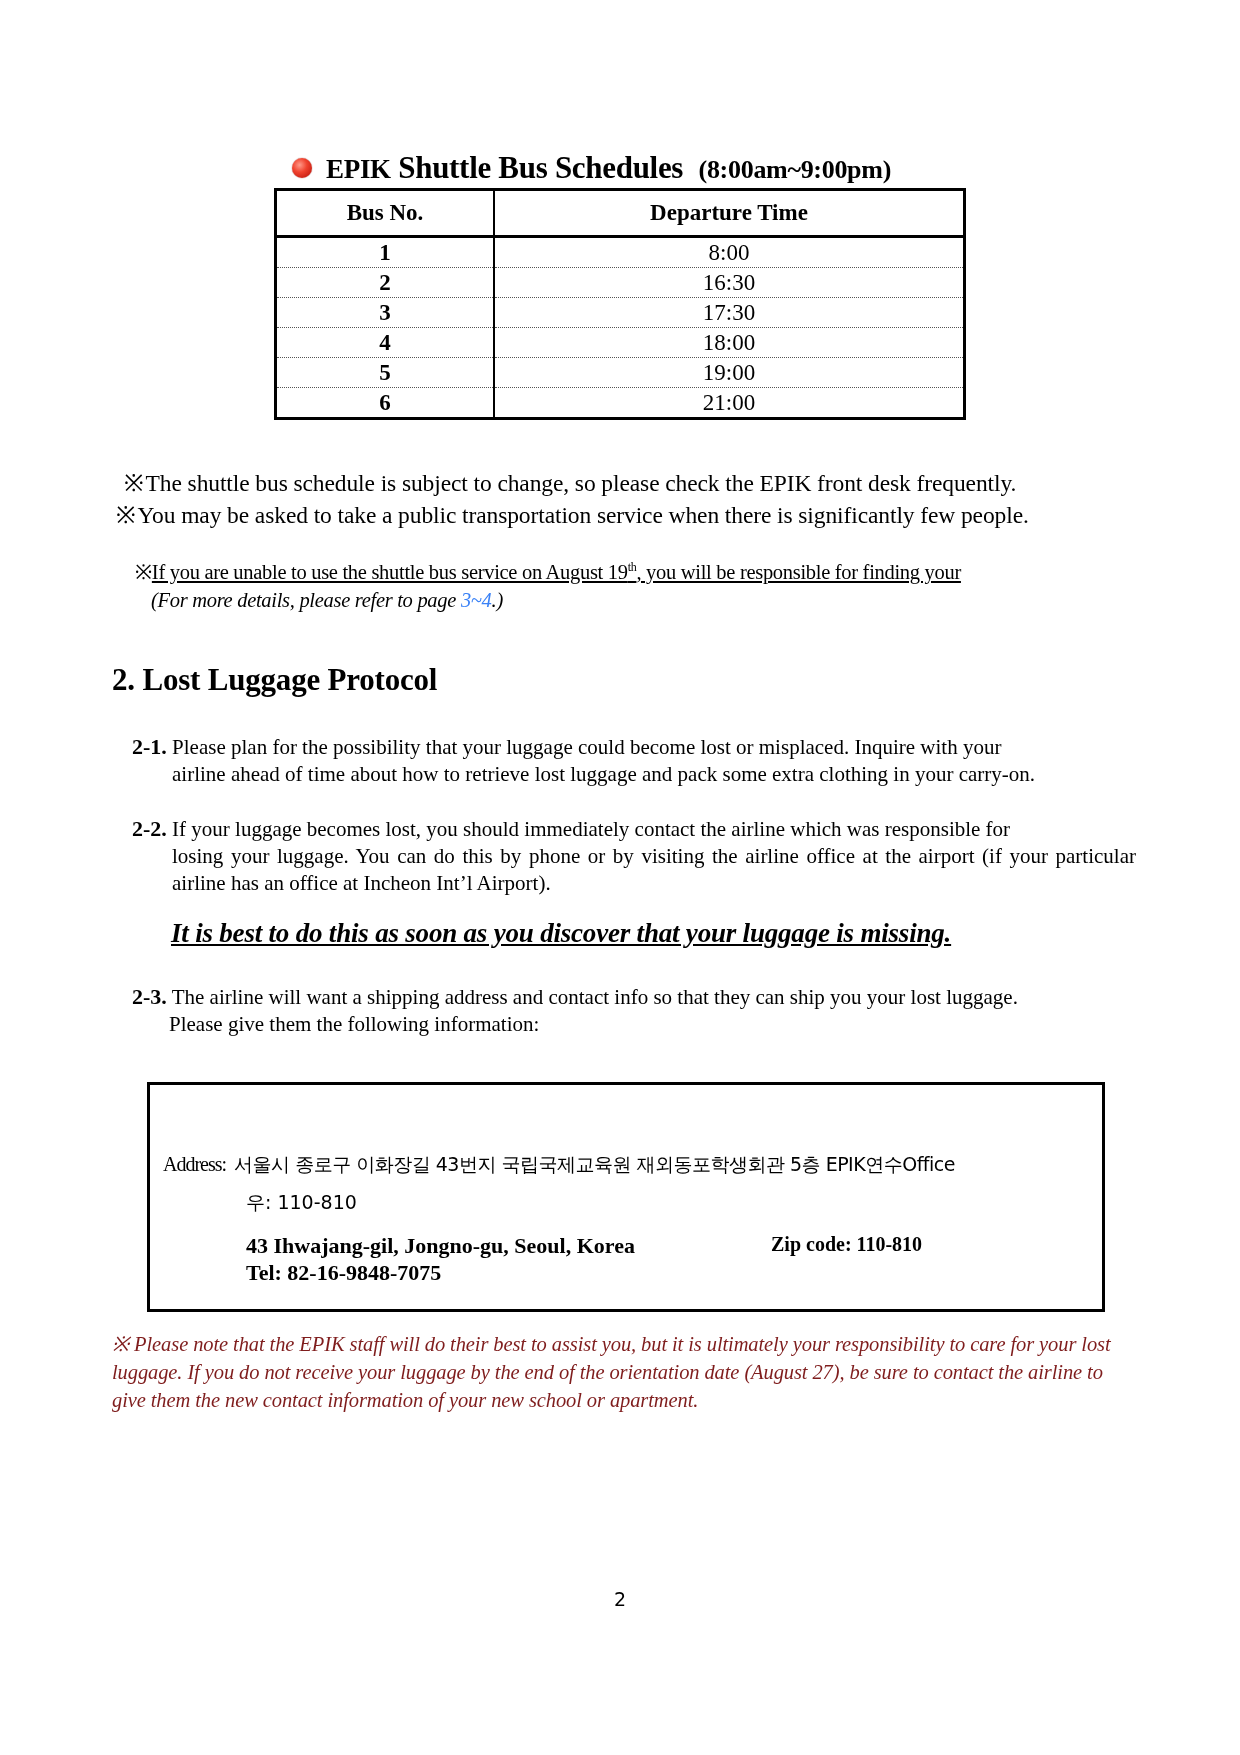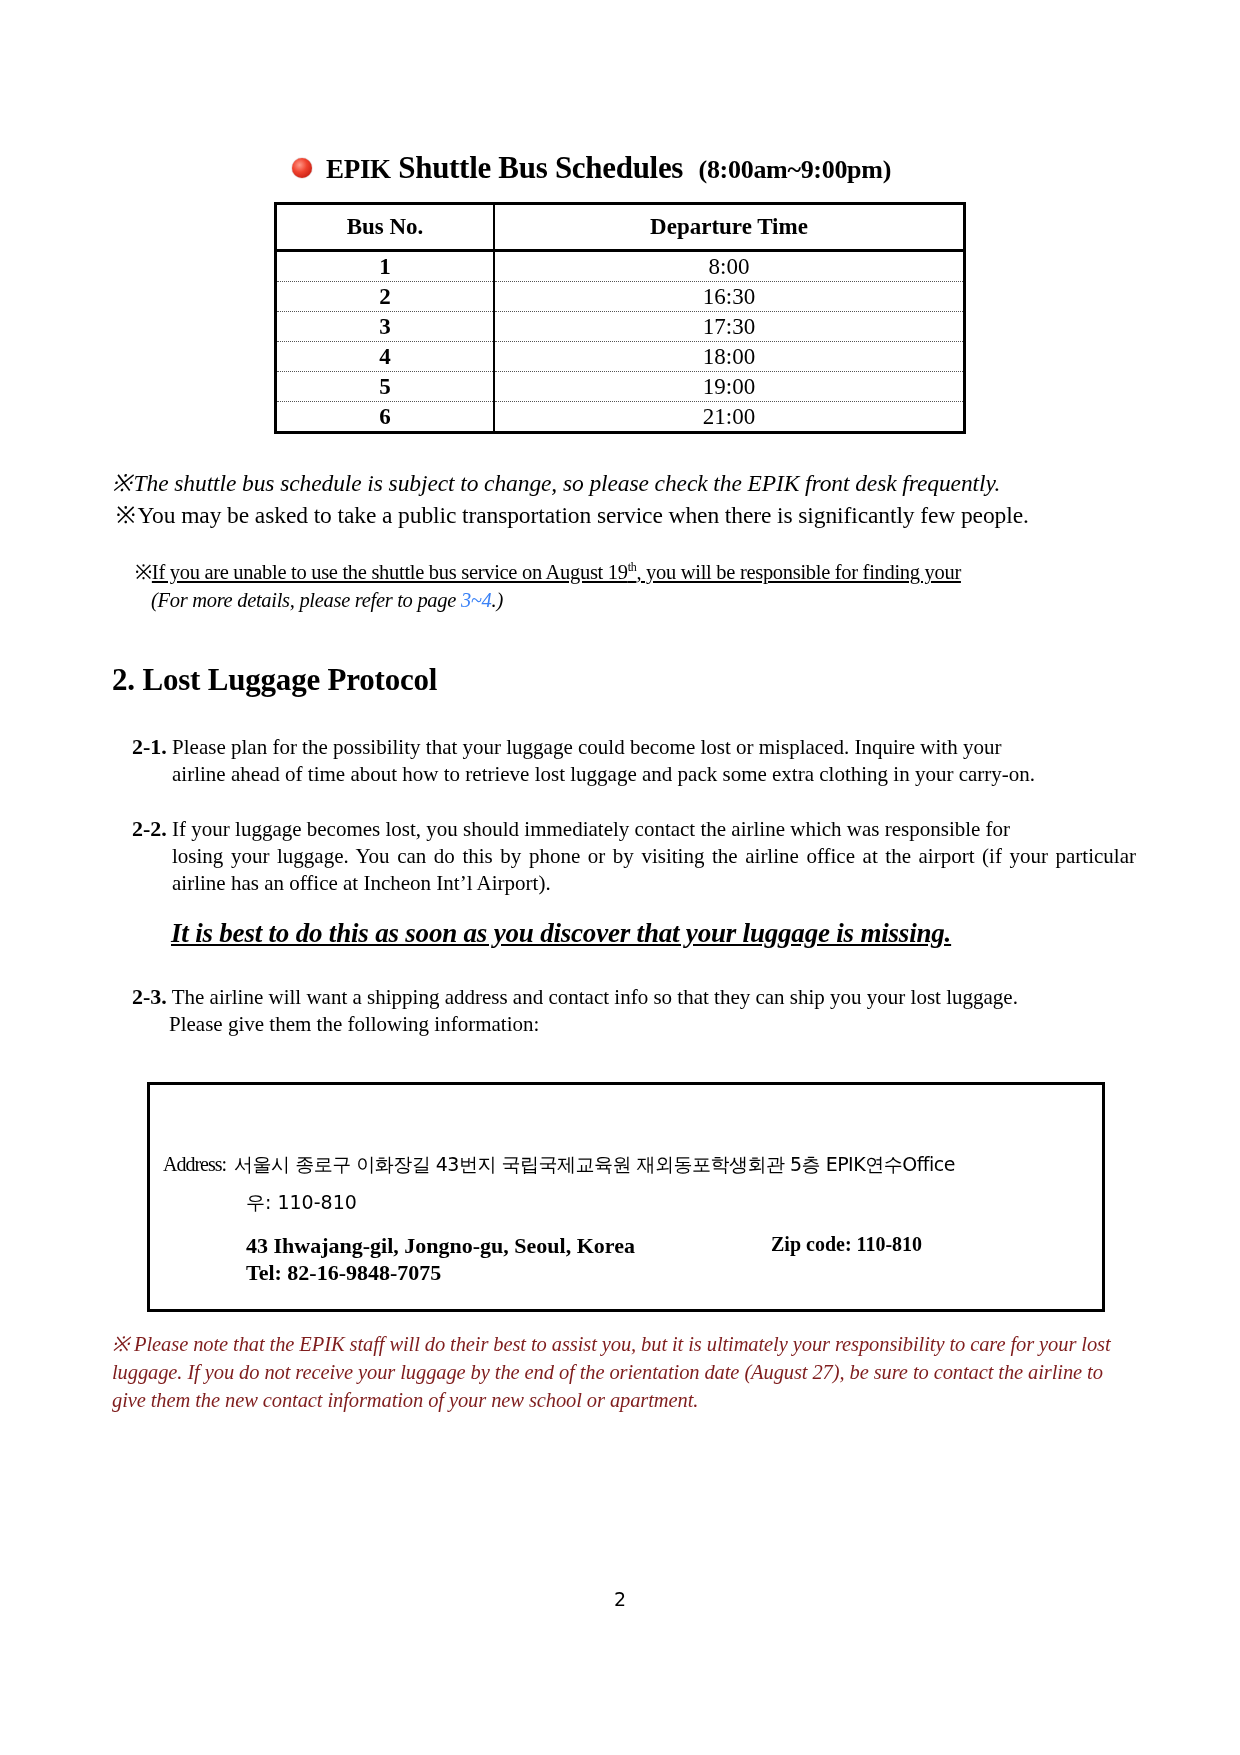--- a/index.html
+++ b/index.html
@@ -15,21 +15,21 @@
       width: 20px; height: 20px; border-radius: 50%;
       background: radial-gradient(circle at 38% 35%, #ff9a8a 0%, #f0432f 40%, #c81e12 80%, #a5140b 100%);
       box-shadow: 0 0 1px #7a0c05; margin-right: 14px;
     }
     .title-main { font-weight: bold; font-size: 31px; letter-spacing: -0.3px; }
     .title-epik { font-size: 27px; text-align: right; }
     .title-hours { font-size: 26px; margin-left: 8px; }
 
     
     .sched {
-      left: 274px; top: 202px; width: 692px; border: 3px solid #000;
+      left: 274px; top: 188px; width: 692px; border: 3px solid #000;
       border-collapse: collapse; table-layout: fixed;
     }
     .sched th, .sched td { text-align: center; padding: 0; }
     .sched th { font-weight: bold; font-size: 23px; height: 44px; border-bottom: 3px solid #000; }
     .sched td { font-size: 23px; height: 29px; line-height: 29px; border-bottom: 1px dotted #555; }
     .sched tr:last-child td { border-bottom: none; }
     .sched .c1 { width: 216px; border-right: 2px solid #000; font-weight: bold; }
     .sched th.c1 { border-right: 2px solid #000; }
 
     .note { font-size: 23.5px; white-space: nowrap; letter-spacing: -0.1px; }
@@ -109,21 +109,21 @@
       <td class="c1">5</td>
       <td>19:00</td>
     </tr>
     <tr>
       <td class="c1">6</td>
       <td>21:00</td>
     </tr>
   </tbody>
 </table>
 
-<div class="abs note" style="left:112px; top:466px;font-style:italic;">
+<div class="abs note" style="left:124px; top:466px;">
   <span class="refmark">※</span><span>The shuttle bus schedule is subject to change, so please check the EPIK front desk frequently.</span>
 </div>
 <div class="abs note" style="left:116px; top:498px;">
   <span class="refmark">※</span><span>You may be asked to take a public transportation service when there is significantly few people.</span>
 </div>
 
 <div class="abs warn">
   <div style="white-space:nowrap;">
     <span>※</span><span class="u"><span>If you are unable to use the shuttle bus service on August 19</span><sup>th</sup><span>, you will be responsible for finding your</span></span>
   </div>

